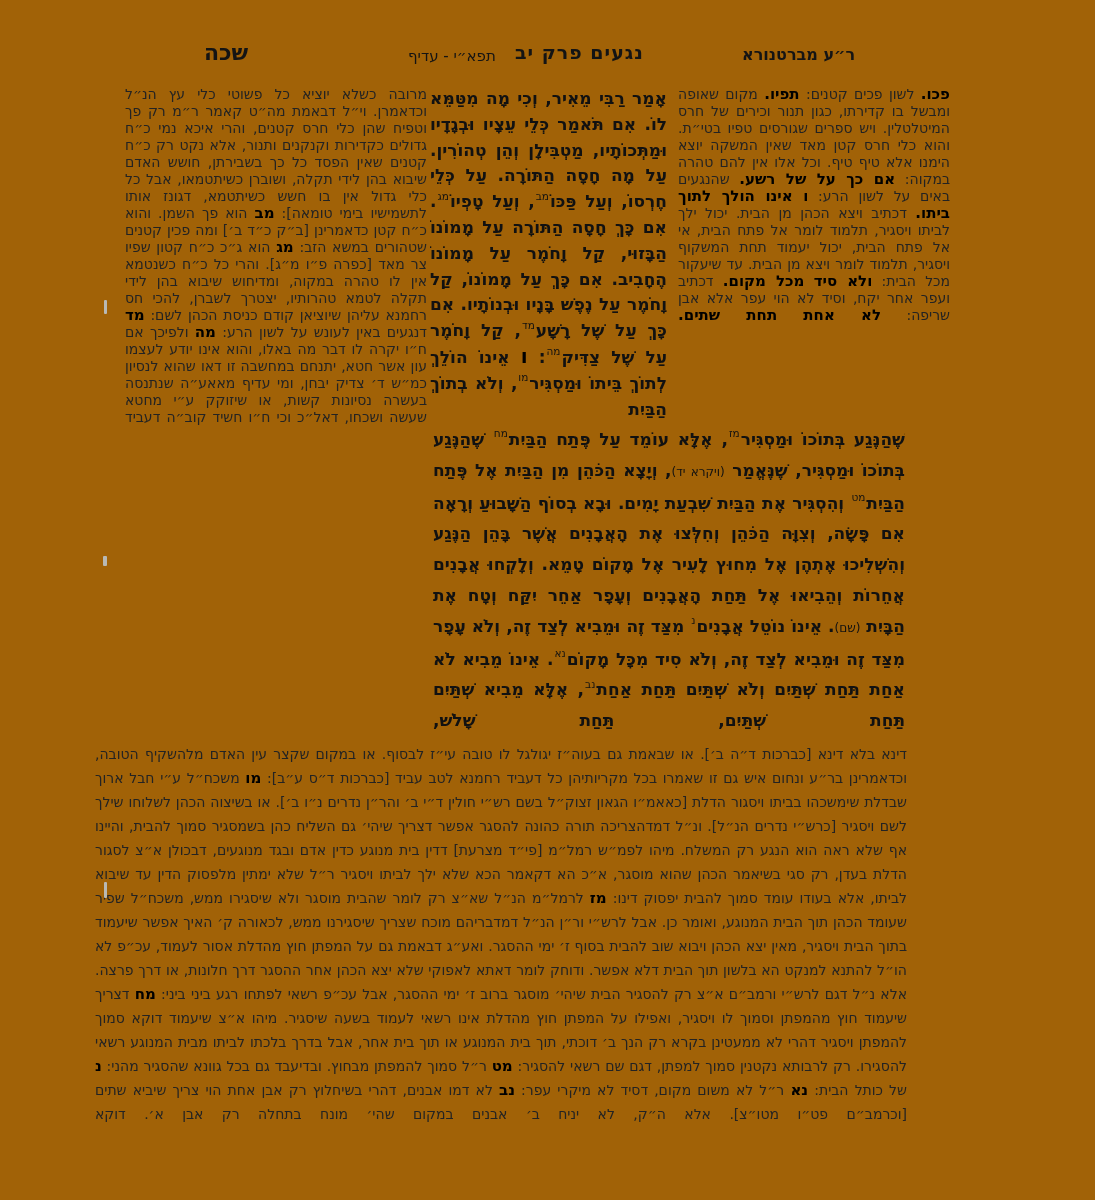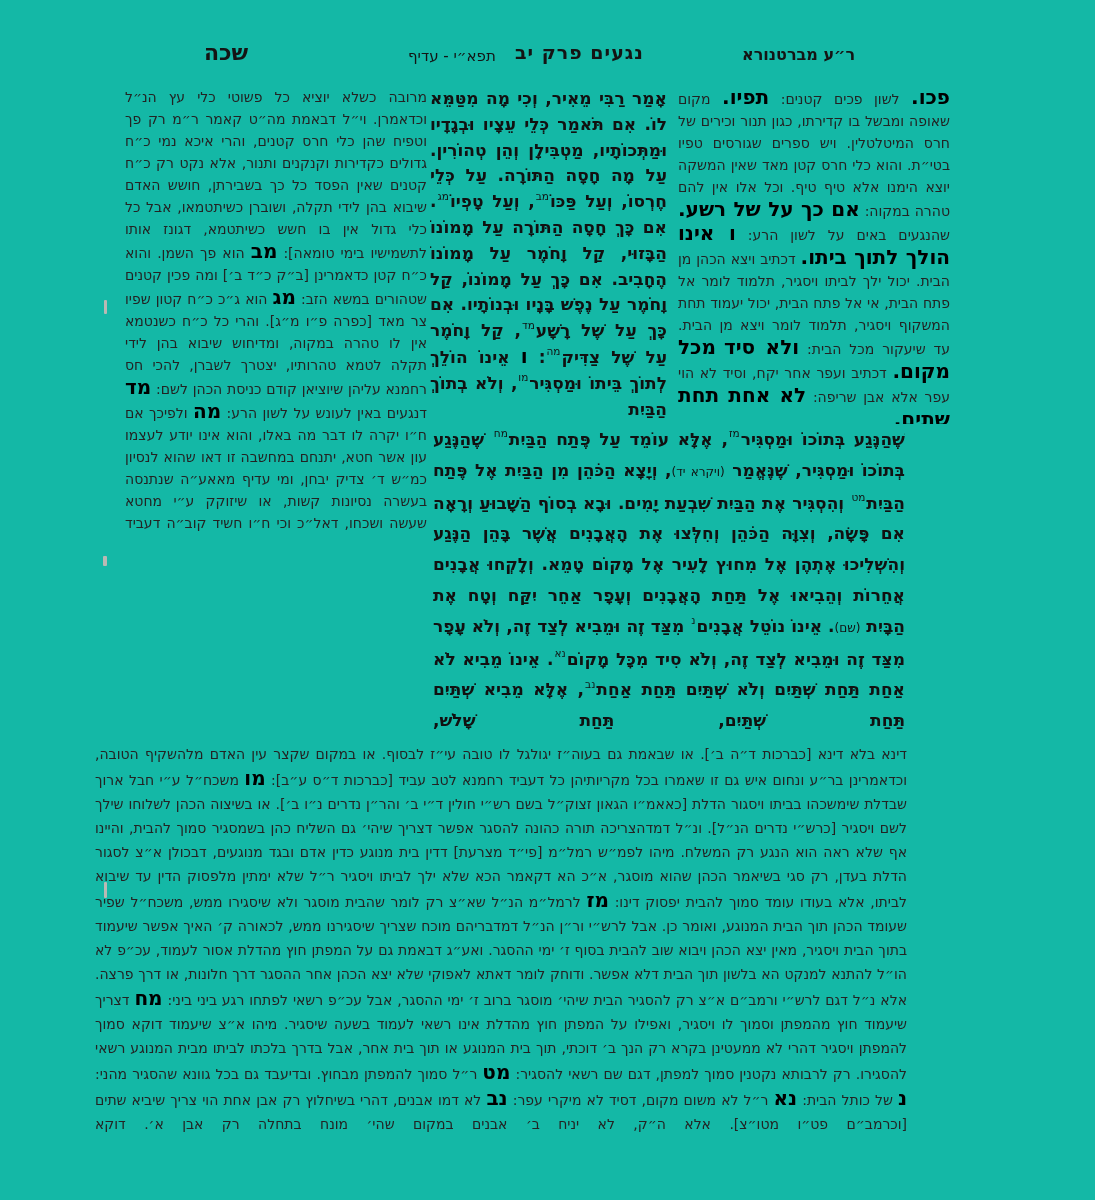--- a/index.html
+++ b/index.html
@@ -2,39 +2,39 @@
 <html lang="he" dir="rtl"><head>
 <meta charset="utf-8">
 <style>
   html,body{margin:0;padding:0;background:#ffffff;}
   body{
     width:1095px;height:1200px;position:relative;overflow:hidden;
     font-family:"DejaVu Sans","Liberation Serif",sans-serif;
     color:#1c1c1c;
     -webkit-font-smoothing:antialiased;
   }
-  .page{position:absolute;inset:0;background:#14b8a6;}
+  .page{position:absolute;inset:0;background:#a16207;}
   .hdr{position:absolute;white-space:nowrap;color:#141414;}
   .hdr-pagenum{left:204px;top:40px;font-size:22px;font-weight:bold;}
   .hdr-tpa{left:408px;top:47px;font-size:15px;}
   .hdr-title{left:515px;top:41px;font-size:19px;font-weight:bold;letter-spacing:1px;text-align:right;}
   .hdr-rav{left:742px;top:45px;font-size:16px;font-weight:bold;}
   .block{
     position:absolute;direction:rtl;text-align:justify;overflow:hidden;
     text-align-last:justify;
   }
-  .small{font-size:14px;line-height:22px;color:#232323;}
+  .small{font-size:14px;line-height:17px;color:#232323;}
   .mishnah{font-size:17px;font-weight:bold;color:#111;}
   .m-upper{left:430px;top:86px;width:237px;height:336px;line-height:25.8px;}
   .m-wide{left:433px;top:424px;width:472px;height:308px;line-height:30.8px;}
   .yachin-left{left:125px;top:86px;width:302px;height:652px;}
   .bartenura{left:678px;top:86px;width:272px;height:338px;}
   .yachin-bottom{left:95px;top:742px;width:812px;height:426px;line-height:24px;}
   b.dh{font-weight:bold;color:#000;}
-  .small b.dh{font-size:20px;}
+  .small b.dh{font-size:15px;}
   .mishnah b.dh{font-size:1.18em;}
   sup.note{font-size:10.5px;font-weight:500;line-height:0;position:relative;top:-1px;margin:0 1px;}
   span.cite{font-size:12px;font-weight:normal;}
   .artifact{position:absolute;background:#b9b9b4;border-radius:1px;}
   .a1{left:104px;top:300px;width:3px;height:14px;}
   .a2{left:103px;top:556px;width:4px;height:10px;}
   .a3{left:104px;top:882px;width:3px;height:16px;}
 </style>
 </head>
 <body>

